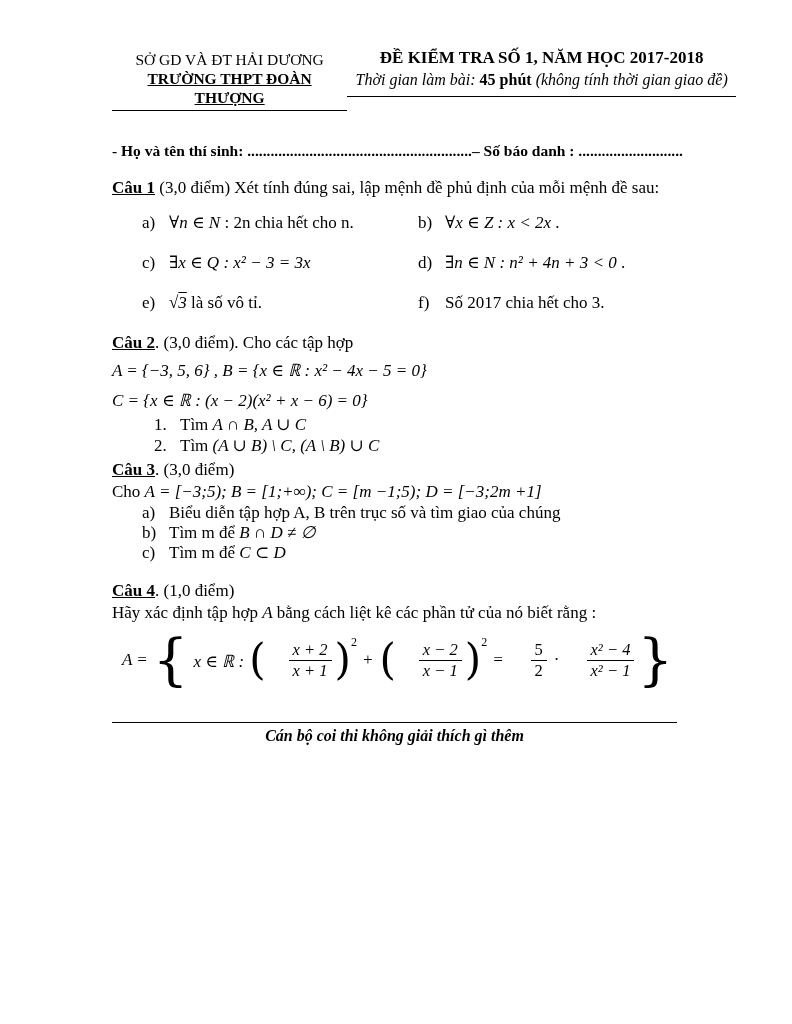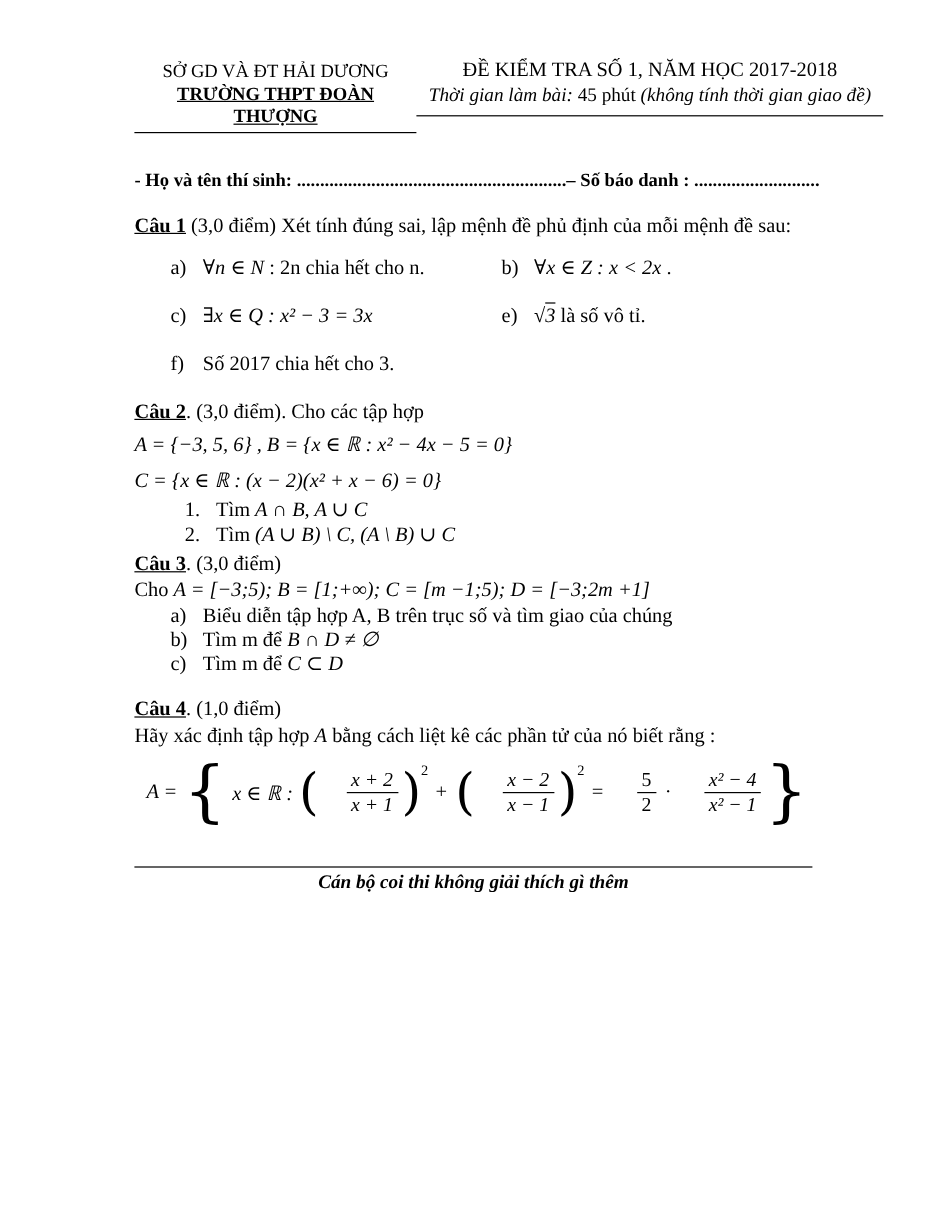--- a/index.html
+++ b/index.html
@@ -21,27 +21,27 @@
 
   
   .header { display: flex; justify-content: space-between; align-items: flex-start; }
   .header-left {
     width: 242px; text-align: center; padding-bottom: 3px;
     border-bottom: 1.5px solid #000; margin-top: 4px;
   }
   .header-left .l1 { font-size: 15.5px; line-height: 19px; }
   .header-left .l2 { font-size: 15.5px; line-height: 19px; font-weight: bold; text-decoration: underline; }
   .header-right { width: 400px; text-align: center; }
-  .header-right .l1 { font-weight: normal; font-size: 17px; line-height: 23px; }
+  .header-right .l1 { font-weight: bold; font-size: 17px; line-height: 23px; }
   .header-right .l2 { font-weight: bold; font-size: 18px; line-height: 24px; }
   .header-right .l3 {
     font-style: italic; font-size: 16px; line-height: 22px;
     padding-bottom: 5px; border-bottom: 1.5px solid #000;
   }
-  .header-right .l3 .upright-bold { font-style: normal; font-weight: normal; }
+  .header-right .l3 .upright-bold { font-style: normal; font-weight: bold; }
 
   
   .student-line { margin-top: 30px; font-weight: bold; font-size: 15.5px; line-height: 20px; }
 
   
   .de-chan { margin-top: 30px; line-height: 22px; }
   .de-chan .dc-bold { font-weight: bold; font-size: 17.5px; }
 
   
   .q-heading { line-height: 22px; }
@@ -129,20 +129,23 @@
     <div>
       <span class="item-label">a)</span><span class="math">∀n ∈ N</span><span> : 2n chia hết cho n.</span>
     </div>
     <div>
       <span class="item-label">b)</span><span class="math">∀x ∈ Z : x &lt; 2x</span><span> .</span>
     </div>
     <div>
       <span class="item-label">c)</span><span class="math">∃x ∈ Q : x² − 3 = 3x</span><span></span>
     </div>
     <div>
+      <span class="item-label">d)</span><span class="math">∃n ∈ N : n² + 4n + 3 &lt; 0</span><span> .</span>
+    </div>
+    <div>
       <span class="item-label">e)</span><span class="math"><span>√</span><span class="vinculum">3</span></span><span> là số vô tỉ.</span>
     </div>
     <div>
       <span class="item-label">f)</span><span class="math"></span><span>Số 2017 chia hết cho 3.</span>
     </div>
   </div>
 
   <div class="q-heading cau2-heading">
     <span class="q-label">Câu 2</span><span>. (3,0 điểm). Cho các tập hợp</span>
   </div>

